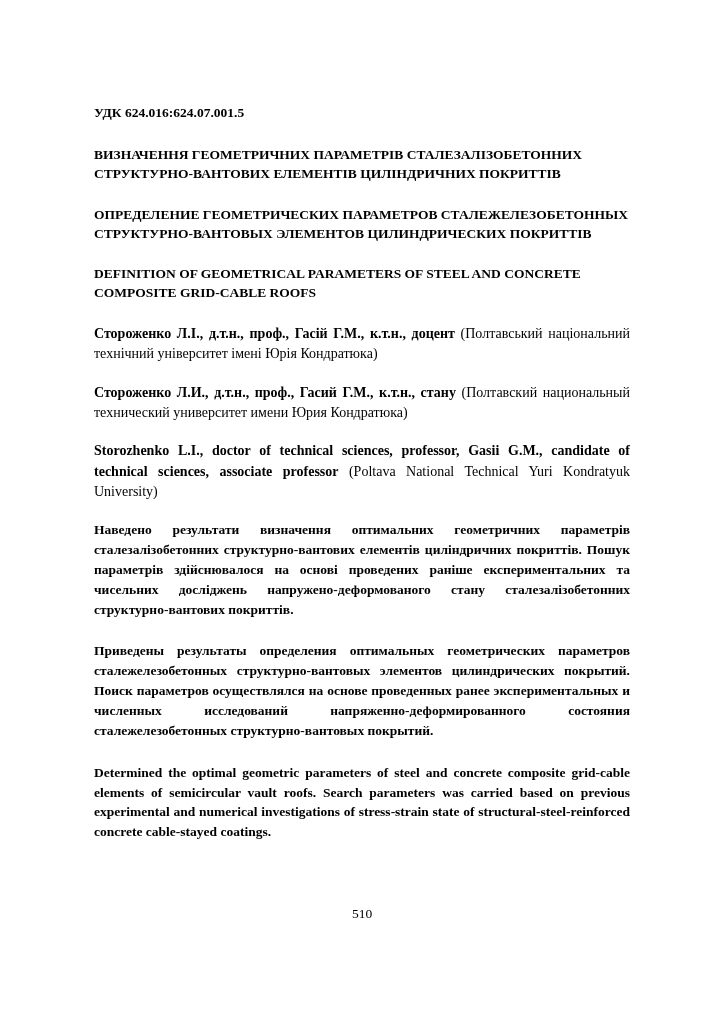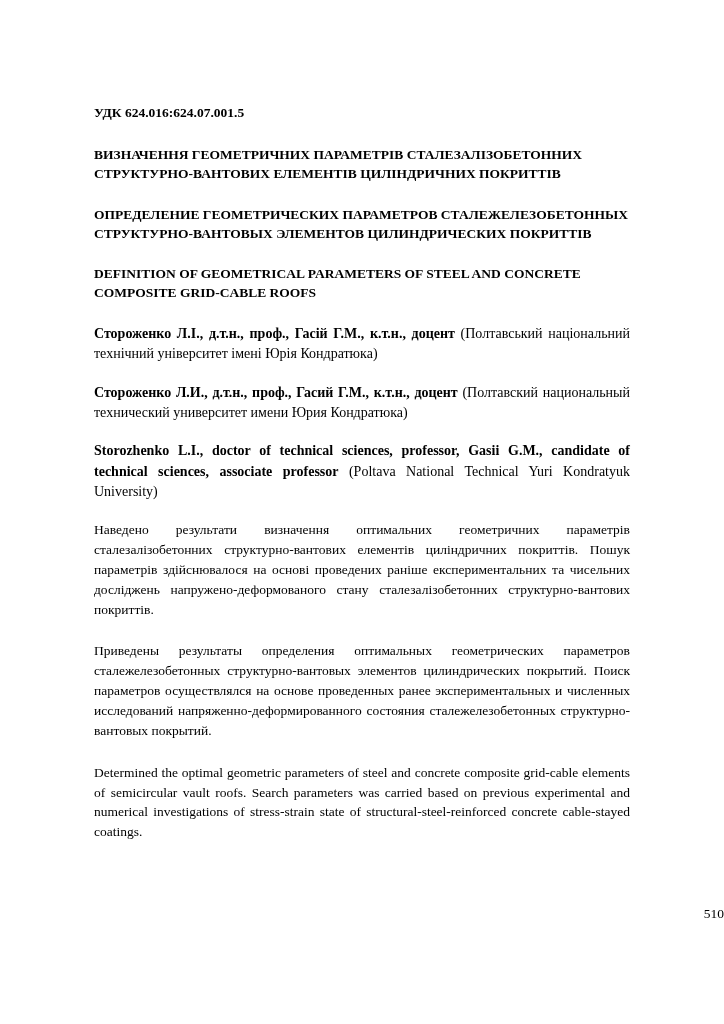--- a/index.html
+++ b/index.html
@@ -43,54 +43,54 @@
     line-height: 1.45;
     margin-bottom: 18px;
     text-align: justify;
   }
   .authors b {
     font-weight: bold;
   }
   .authors.en {
   }
   .abstract {
-    font-weight: normal;
+    font-weight: bold;
     font-size: 13.5px;
     line-height: 1.47;
     text-align: justify;
     margin-bottom: 22px;
   }
   .abstract.last {
     margin-bottom: 16px;
   }
   .page-number {
     position: absolute;
     left: 0;
     right: 0;
     top: 906px;
-    text-align: right;
+    text-align: center;
     font-size: 13.5px;
   }
 </style>
 </head>
 <body>
 
 <div class="page">
 
   <div class="udk">УДК 624.016:624.07.001.5</div>
 
   <div class="title-block">ВИЗНАЧЕННЯ ГЕОМЕТРИЧНИХ ПАРАМЕТРІВ СТАЛЕЗАЛІЗОБЕТОННИХ СТРУКТУРНО-ВАНТОВИХ ЕЛЕМЕНТІВ ЦИЛІНДРИЧНИХ ПОКРИТТІВ</div>
 
   <div class="title-block">ОПРЕДЕЛЕНИЕ ГЕОМЕТРИЧЕСКИХ ПАРАМЕТРОВ СТАЛЕЖЕЛЕЗОБЕТОННЫХ СТРУКТУРНО-ВАНТОВЫХ ЭЛЕМЕНТОВ ЦИЛИНДРИЧЕСКИХ ПОКРИТТІВ</div>
 
   <div class="title-block en">DEFINITION OF GEOMETRICAL PARAMETERS OF STEEL AND CONCRETE COMPOSITE GRID-CABLE ROOFS</div>
 
   <div class="authors"><b>Стороженко Л.І., д.т.н., проф., Гасій Г.М., к.т.н., доцент</b><span> (Полтавський національний технічний університет імені Юрія Кондратюка)</span></div>
 
-  <div class="authors"><b>Стороженко Л.И., д.т.н., проф., Гасий Г.М., к.т.н., доцент</b><span> (Полтавский национальный технический университет имени Юрия Кондратюка)</span></div>
+  <div class="authors"><b>Стороженко Л.И., д.т.н., проф., Гасий Г.М., к.т.н., стану</b><span> (Полтавский национальный технический университет имени Юрия Кондратюка)</span></div>
 
   <div class="authors en"><b>Storozhenko L.I., doctor of technical sciences, professor, Gasii G.M., candidate of technical sciences, associate professor</b><span> (Poltava National Technical Yuri Kondratyuk University)</span></div>
 
   <div class="abstract">Наведено результати визначення оптимальних геометричних параметрів сталезалізобетонних структурно-вантових елементів циліндричних покриттів. Пошук параметрів здійснювалося на основі проведених раніше експериментальних та чисельних досліджень напружено-деформованого стану сталезалізобетонних структурно-вантових покриттів.</div>
 
   <div class="abstract">Приведены результаты определения оптимальных геометрических параметров сталежелезобетонных структурно-вантовых элементов цилиндрических покрытий. Поиск параметров осуществлялся на основе проведенных ранее экспериментальных и численных исследований напряженно-деформированного состояния сталежелезобетонных структурно-вантовых покрытий.</div>
 
   <div class="abstract last">Determined the optimal geometric parameters of steel and concrete composite grid-cable elements of semicircular vault roofs. Search parameters was carried based on previous experimental and numerical investigations of stress-strain state of structural-steel-reinforced concrete cable-stayed coatings.</div>
 
   <div class="page-number">510</div>

